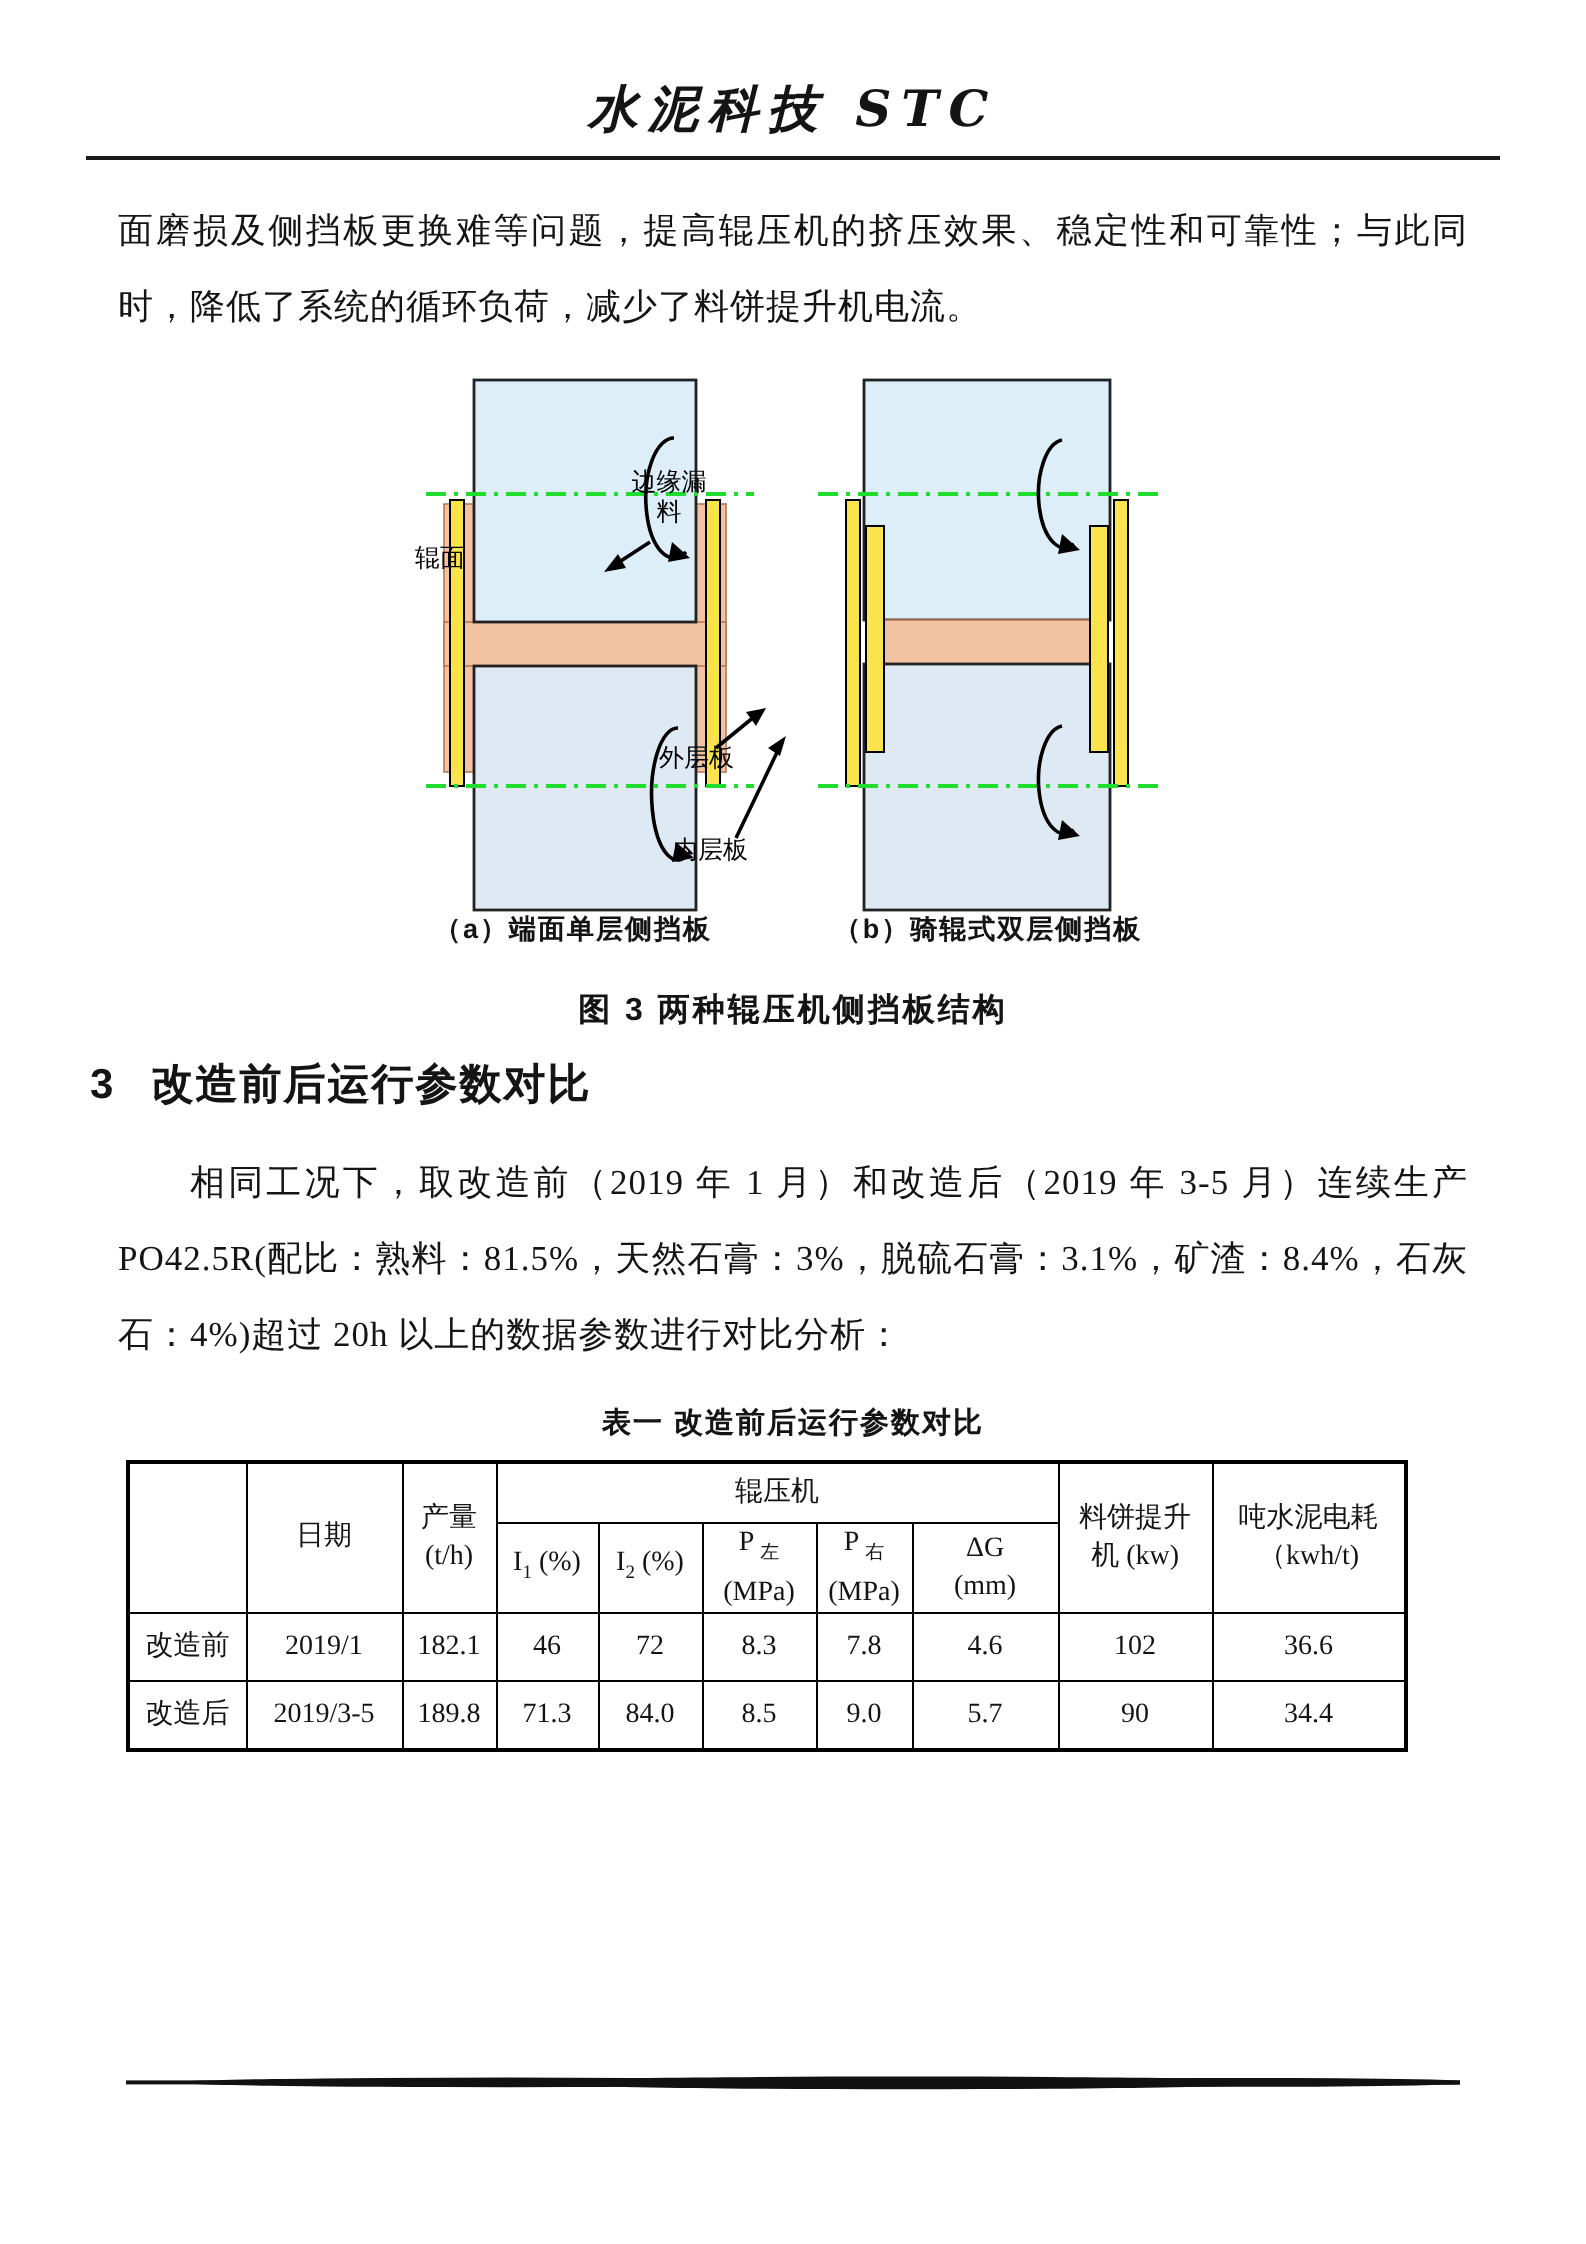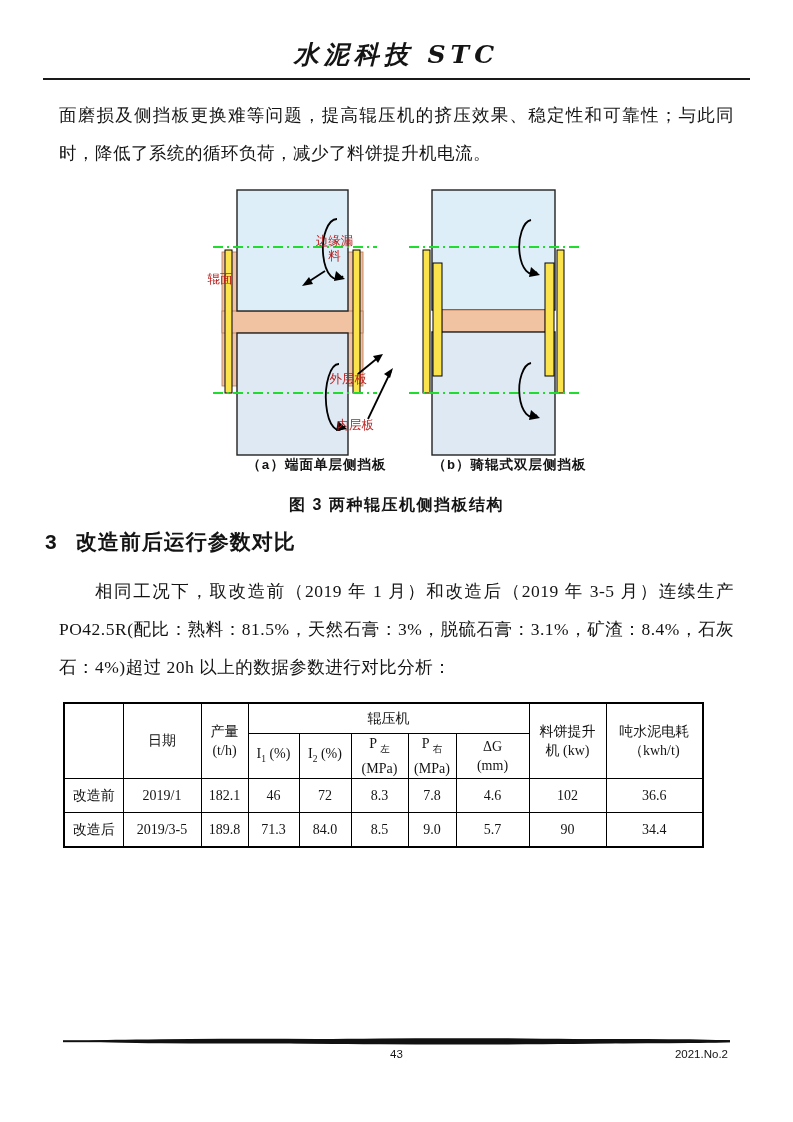--- a/index.html
+++ b/index.html
@@ -24,27 +24,27 @@
     text-justify:inter-character; letter-spacing:0.5px;
   }
   .p1 { margin-top:5px; }
   .indent { text-indent:36px; }
 
   
   .figure-block { margin-top:4px; }
   .figure-canvas { position:relative; width:420px; height:288px; margin:0 auto; }
   .figure-canvas svg { position:absolute; left:0; top:0; }
   .fig-label {
-    position:absolute; font-size:12.5px; line-height:15px; color:#b91c1c;
+    position:absolute; font-size:12.5px; line-height:15px; color:#000000;
     font-family:"Liberation Serif",serif; white-space:nowrap;
   }
   .fig-label.wrap { white-space:normal; width:44px; text-align:center; }
   .sub-caption {
-    position:absolute; top:268px; text-align:right;
-    font-family:Liberation Mono, monospace;
+    position:absolute; top:268px; text-align:center;
+    font-family:Liberation Sans, sans-serif;
     font-size:13.5px; font-weight:600; letter-spacing:1px;
   }
   .sub-caption.a { left:0; width:200px; }
   .sub-caption.b { left:215px; width:185px; }
   .fig-caption {
     text-align:center; margin-top:19px;
     font-family:"Liberation Sans","DejaVu Sans",sans-serif;
     font-size:16px; font-weight:bold; letter-spacing:1.5px;
   }
 
@@ -151,20 +151,21 @@
       </div>
       <div class="fig-caption">图 3  两种辊压机侧挡板结构</div>
     </div>
 
     <div class="section-heading">
       <span class="num">3</span><span>改造前后运行参数对比</span>
     </div>
 
     <p class="body indent">相同工况下，取改造前（2019 年 1 月）和改造后（2019 年 3-5 月）连续生产 PO42.5R(配比：熟料：81.5%，天然石膏：3%，脱硫石膏：3.1%，矿渣：8.4%，石灰石：4%)超过 20h 以上的数据参数进行对比分析：</p>
 
+    <div class="table-title">表一  改造前后运行参数对比</div>
 
     <table class="params">
       <colgroup>
         <col style="width:59px">
           <col style="width:78px">
           <col style="width:47px">
         <col style="width:51px">
           <col style="width:52px">
           <col style="width:57px">
         <col style="width:48px">
@@ -237,18 +238,14 @@
 
   <div class="footer">
     <div class="footer-line">
       <svg width="667" height="9" viewBox="0 0 667 9">
         <rect x="0" y="3.2" width="667" height="2" fill="#111"></rect>
         <ellipse cx="190" cy="4.2" rx="165" ry="2.4" fill="#111"></ellipse>
         <ellipse cx="390" cy="4.4" rx="190" ry="3.2" fill="#111"></ellipse>
         <ellipse cx="560" cy="4.2" rx="120" ry="2.2" fill="#111"></ellipse>
       </svg>
     </div>
-    <div class="footer-row">
-      <span class="page-number">43</span>
-      <span class="issue">2021.No.2</span>
-    </div>
   </div>
 </div>
 
 </body></html>

